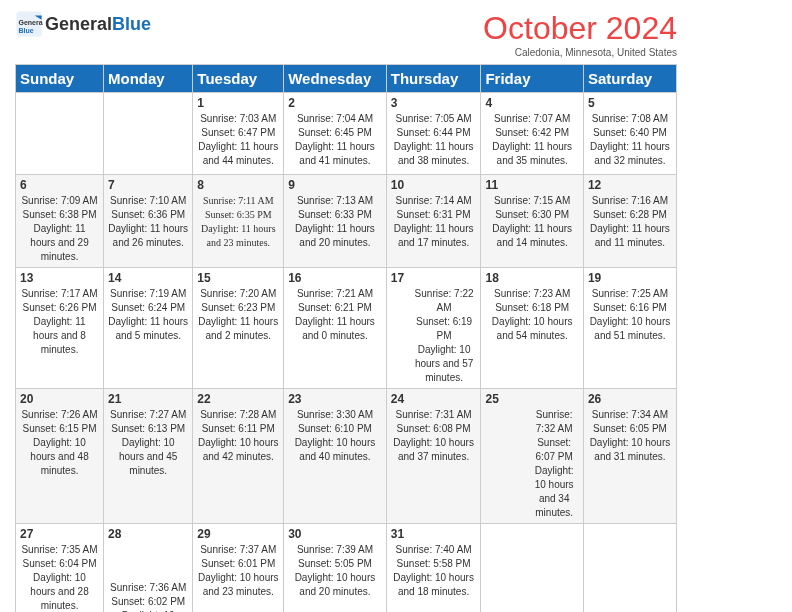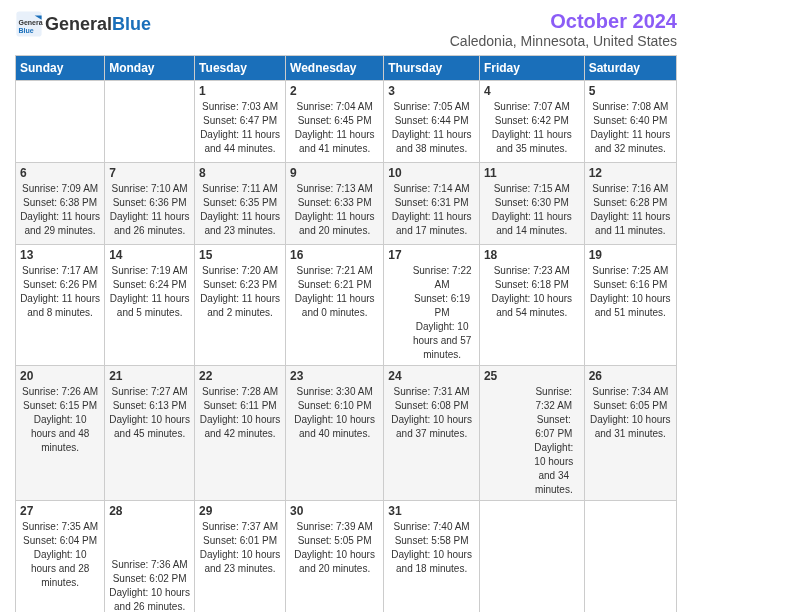--- a/index.html
+++ b/index.html
@@ -37,39 +37,39 @@
     }
     .logo-icon {
       width: 28px;
       height: 28px;
       margin-right: 2px;
     }
     .title-block {
       text-align: right;
     }
     .month-title {
-      font-size: 20px;
-      color: #8b5cf6;
-      font-weight: bold;
+      font-size: 32px;
+      color: #ef4444;
+      font-weight: normal;
     }
     .location {
-      font-size: 14px;
+      font-size: 10px;
       color: #555;
     }
     .calendar {
       width: 100%;
       border-collapse: collapse;
       font-size: 11px;
     }
     .calendar th {
       background: #1a6fba;
       color: #fff;
       padding: 5px 4px;
       text-align: left;
-      font-size: 12px;
+      font-size: 15px;
       font-weight: bold;
       border: 1px solid #ccc;
     }
     .calendar td {
       border: 1px solid #ccc;
       vertical-align: top;
       padding: 3px 4px;
       width: 113px;
       height: 82px;
       background: #fff;
@@ -171,21 +171,21 @@
 Daylight: 11 hours and 29 minutes.</div>
           </td>
           <td>
             <span class="day-num">7</span>
             <div class="day-info" style="white-space: pre-line;">Sunrise: 7:10 AM
 Sunset: 6:36 PM
 Daylight: 11 hours and 26 minutes.</div>
           </td>
           <td>
             <span class="day-num">8</span>
-            <div class="day-info" style="white-space: pre-line;">Sunrise: 7:11 AM
+            <div class="day-info" style="white-space: pre-line; font-family: Liberation Serif, serif;">Sunrise: 7:11 AM
 Sunset: 6:35 PM
 Daylight: 11 hours and 23 minutes.</div>
           </td>
           <td>
             <span class="day-num">9</span>
             <div class="day-info" style="white-space: pre-line;">Sunrise: 7:13 AM
 Sunset: 6:33 PM
 Daylight: 11 hours and 20 minutes.</div>
           </td>
           <td>

